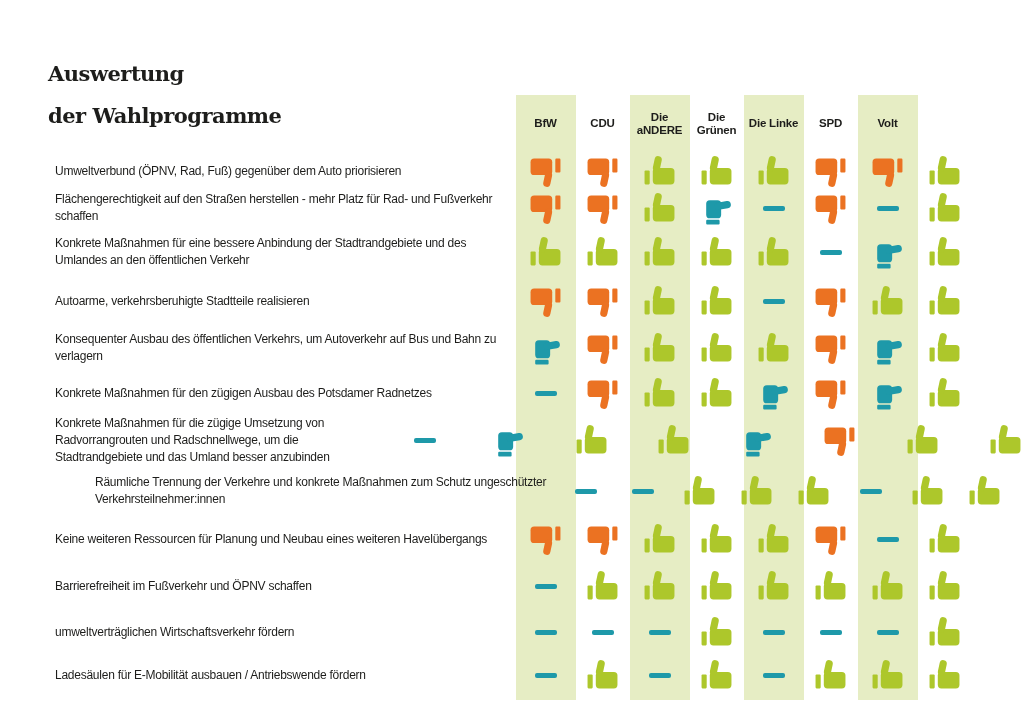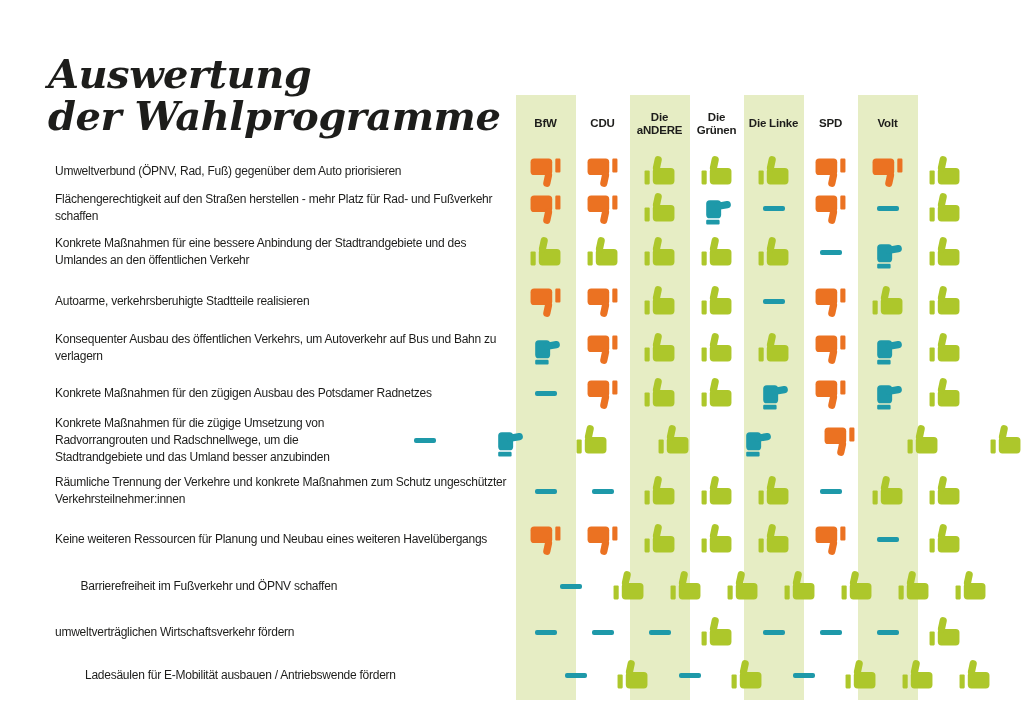--- a/index.html
+++ b/index.html
@@ -4,21 +4,21 @@
 <style>
   html,body { margin:0; padding:0; }
   body {
     width:1024px; height:723px; position:relative; overflow:hidden;
     background:#ffffff; color:#1d1d1b;
     font-family:"Liberation Sans", sans-serif;
   }
   .page-title {
     position:absolute; left:48px; top:53px;
     font-family:"DejaVu Serif", serif; font-weight:700;
-    font-size:40px; line-height:42px; letter-spacing:-0.5px;font-style:italic;
+    font-size:21px; line-height:42px; letter-spacing:-0.5px;
   }
   .hl-bar {
     position:absolute; top:95px; height:605px; width:60px;
     background:#e6edc4; z-index:0;
   }
   .header-row {
     position:absolute; left:517px; top:95px; height:57px;
     display:flex; z-index:1;
   }
   .party {
@@ -449,21 +449,21 @@
         </svg>
       </div>
       <div class="cell">
         <svg class="thumb up" viewBox="0 0 32 32" width="33" height="33">
           <rect x="1.5" y="15" width="5" height="13.5" rx="1"></rect>
           <rect x="9.5" y="12.5" width="21" height="16" rx="3.5"></rect>
           <rect x="10.5" y="1" width="7" height="15" rx="3.5" transform="rotate(12 14 8)"></rect>
         </svg>
       </div>
     </div>
-    <div class="crow" style="height: 50px;">
+    <div class="crow" style="height: 50px; padding-left: 40px;">
       <div class="crit-label">Räumliche Trennung der Verkehre und konkrete Maßnahmen zum Schutz ungeschützter Verkehrsteilnehmer:innen</div>
       <div class="cell">
         <span class="dash"></span>
       </div>
       <div class="cell">
         <span class="dash"></span>
       </div>
       <div class="cell">
         <svg class="thumb up" viewBox="0 0 32 32" width="33" height="33">
           <rect x="1.5" y="15" width="5" height="13.5" rx="1"></rect>
@@ -551,21 +551,21 @@
         <span class="dash"></span>
       </div>
       <div class="cell">
         <svg class="thumb up" viewBox="0 0 32 32" width="33" height="33">
           <rect x="1.5" y="15" width="5" height="13.5" rx="1"></rect>
           <rect x="9.5" y="12.5" width="21" height="16" rx="3.5"></rect>
           <rect x="10.5" y="1" width="7" height="15" rx="3.5" transform="rotate(12 14 8)"></rect>
         </svg>
       </div>
     </div>
-    <div class="crow" style="height: 48px; justify-content: center;">
+    <div class="crow" style="height: 48px;">
       <div class="crit-label">Barrierefreiheit im Fußverkehr und ÖPNV schaffen</div>
       <div class="cell">
         <span class="dash"></span>
       </div>
       <div class="cell">
         <svg class="thumb up" viewBox="0 0 32 32" width="33" height="33">
           <rect x="1.5" y="15" width="5" height="13.5" rx="1"></rect>
           <rect x="9.5" y="12.5" width="21" height="16" rx="3.5"></rect>
           <rect x="10.5" y="1" width="7" height="15" rx="3.5" transform="rotate(12 14 8)"></rect>
         </svg>
@@ -641,21 +641,21 @@
         <span class="dash"></span>
       </div>
       <div class="cell">
         <svg class="thumb up" viewBox="0 0 32 32" width="33" height="33">
           <rect x="1.5" y="15" width="5" height="13.5" rx="1"></rect>
           <rect x="9.5" y="12.5" width="21" height="16" rx="3.5"></rect>
           <rect x="10.5" y="1" width="7" height="15" rx="3.5" transform="rotate(12 14 8)"></rect>
         </svg>
       </div>
     </div>
-    <div class="crow" style="height: 42px; padding-left: 30px;">
+    <div class="crow" style="height: 42px;">
       <div class="crit-label">Ladesäulen für E-Mobilität ausbauen / Antriebswende fördern</div>
       <div class="cell">
         <span class="dash"></span>
       </div>
       <div class="cell">
         <svg class="thumb up" viewBox="0 0 32 32" width="33" height="33">
           <rect x="1.5" y="15" width="5" height="13.5" rx="1"></rect>
           <rect x="9.5" y="12.5" width="21" height="16" rx="3.5"></rect>
           <rect x="10.5" y="1" width="7" height="15" rx="3.5" transform="rotate(12 14 8)"></rect>
         </svg>

